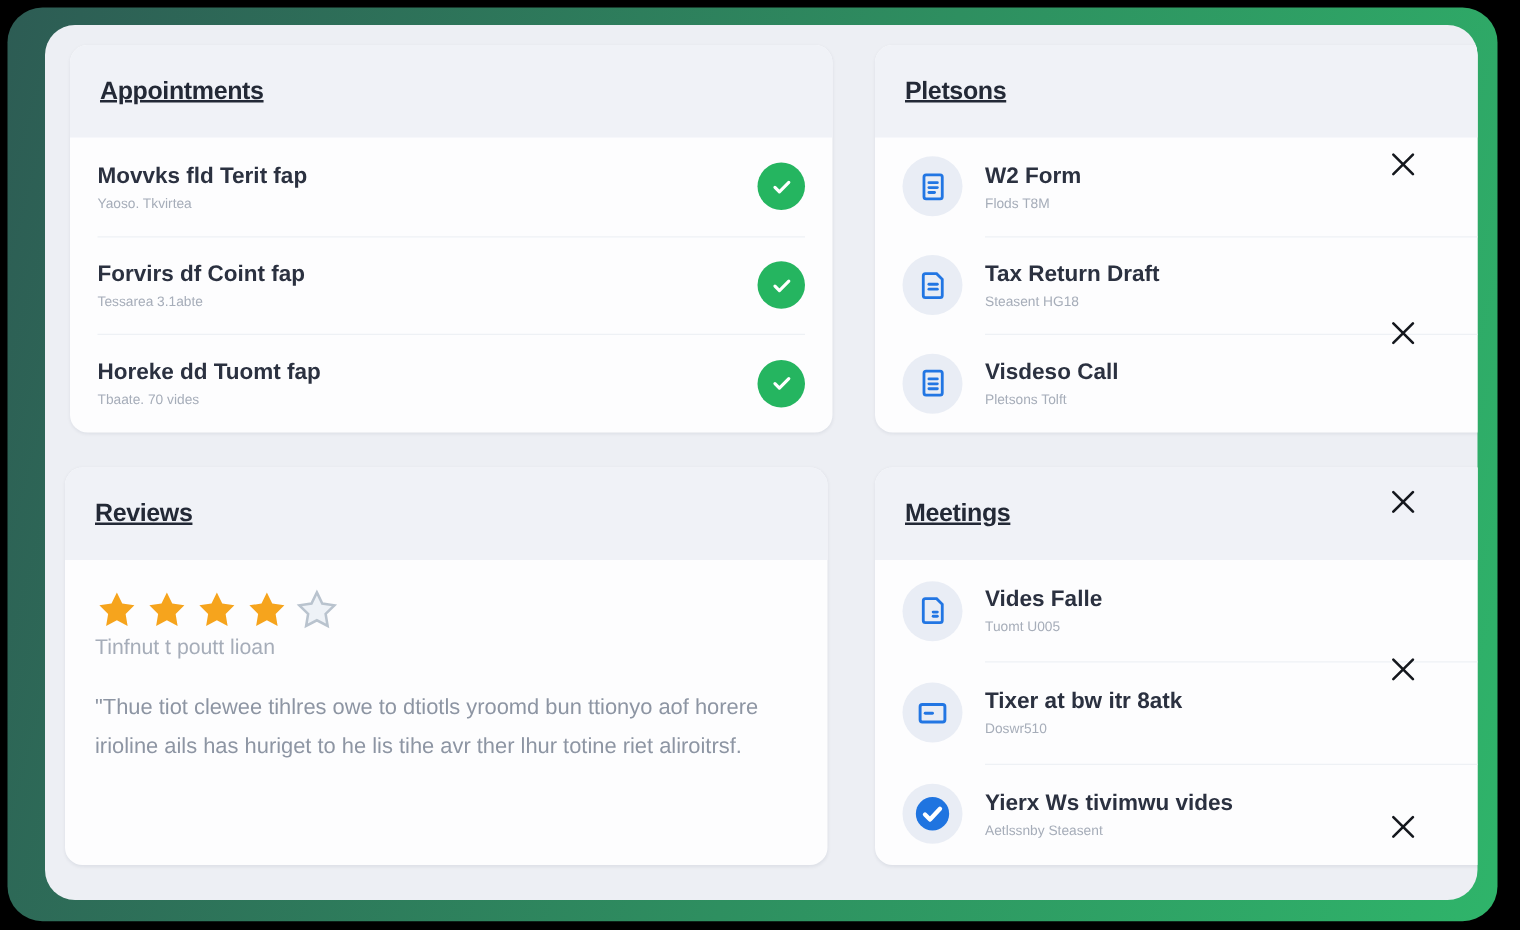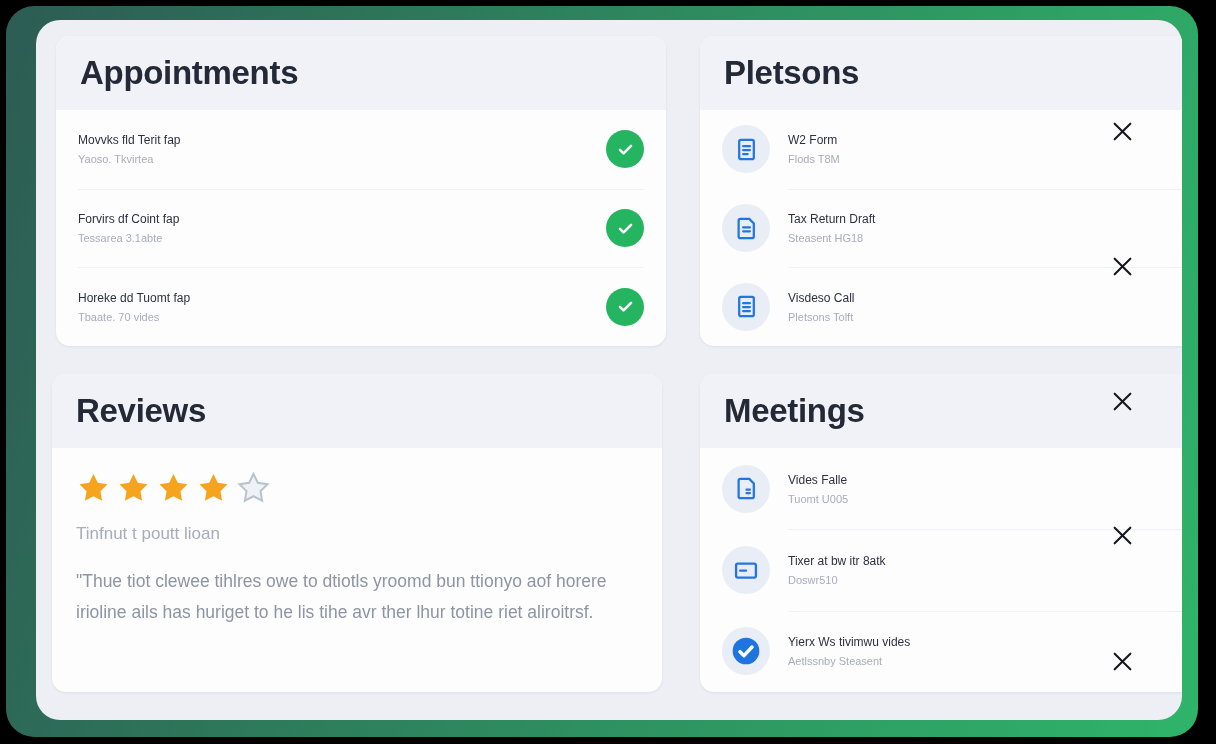--- a/index.html
+++ b/index.html
@@ -16,28 +16,28 @@
        font-family:"Liberation Sans","DejaVu Sans",sans-serif;}
   .frame{position:absolute;left:6px;top:6px;right:18px;bottom:7px;
          border-radius:28px;
          background:linear-gradient(105deg,var(--frame-start) 0%,#2e8f60 55%,var(--frame-end) 100%);}
   .app{position:absolute;left:36px;top:20px;width:1146px;height:700px;
        border-radius:24px;background:var(--canvas);overflow:hidden;}
   .card{position:absolute;background:var(--card-bg);border-radius:14px;
         box-shadow:0 1px 3px rgba(20,30,50,.07);}
   .card-header{height:74px;display:flex;align-items:center;padding:0 24px;
                background:var(--header-bg);border-radius:14px 14px 0 0;}
-  .card-title{font-size:33px;font-weight:700;color:var(--title);letter-spacing:-0.3px;}
+  .card-title{font-size:20px;font-weight:700;color:var(--title);letter-spacing:-0.3px;text-decoration:underline;}
   .card-body{display:flex;flex-direction:column;}
   .row{flex:1;display:flex;align-items:center;padding:0 22px;position:relative;}
   .row + .row::before{content:"";position:absolute;left:22px;right:22px;top:0;
                       height:1px;background:var(--divider);}
   .row.with-icon + .row.with-icon::before{left:88px;right:0;}
   .row-text{display:flex;flex-direction:column;gap:6px;min-width:0;}
-  .row-title{font-size:12px;font-weight:400;color:var(--item-title);white-space:nowrap;}
+  .row-title{font-size:18px;font-weight:700;color:var(--item-title);white-space:nowrap;}
   .row-sub{font-size:11px;color:var(--subtitle);white-space:nowrap;}
   .spacer{flex:1;}
   .check-badge{width:38px;height:38px;border-radius:50%;background:var(--check-green);
                display:flex;align-items:center;justify-content:center;flex:none;}
   .icon-circle{width:48px;height:48px;border-radius:50%;background:var(--icon-circle);
                display:flex;align-items:center;justify-content:center;flex:none;margin-right:18px;}
   .close-btn{position:absolute;width:24px;height:24px;display:flex;align-items:center;
              justify-content:center;cursor:pointer;}
   
   #card-appointments{left:20px;top:16px;width:610px;height:310px;}
@@ -52,21 +52,21 @@
   #card-documents .x-1{left:410px;top:218px;}
   #card-meetings .x-head{left:410px;top:15px;}
   #card-meetings .x-1{left:410px;top:149px;}
   #card-meetings .x-2{left:410px;top:275px;}
   
   .reviews-body{padding:0 24px;}
   .stars{display:flex;gap:5px;margin-top:23px;}
   .star{width:35px;height:35px;}
   .star.filled path{fill:var(--star-filled);}
   .star.empty path{fill:var(--star-empty-fill);stroke:var(--star-empty-stroke);stroke-width:1.4px;}
-  .review-caption{margin-top:18px;font-size:17px;color:var(--subtitle);}
+  .review-caption{margin-top:2px;font-size:17px;color:var(--subtitle);}
   .review-quote{margin-top:22px;font-size:17.5px;line-height:31px;color:var(--quote);
                 max-width:560px;}
 </style>
 </head>
 <body>
 
 <div class="frame"></div>
 <div class="app">
 
   <section class="card" id="card-appointments">

